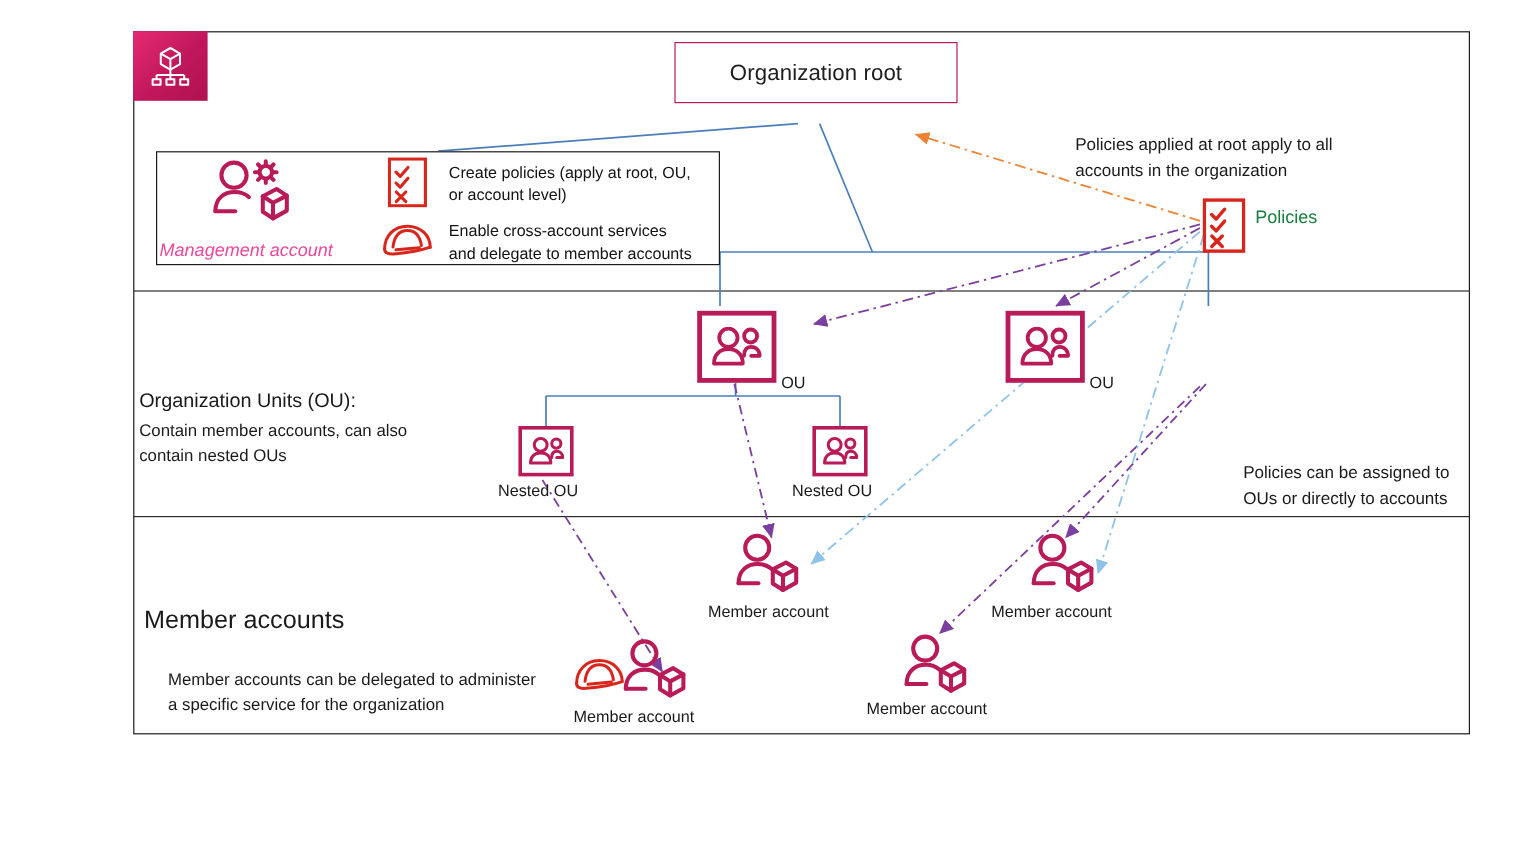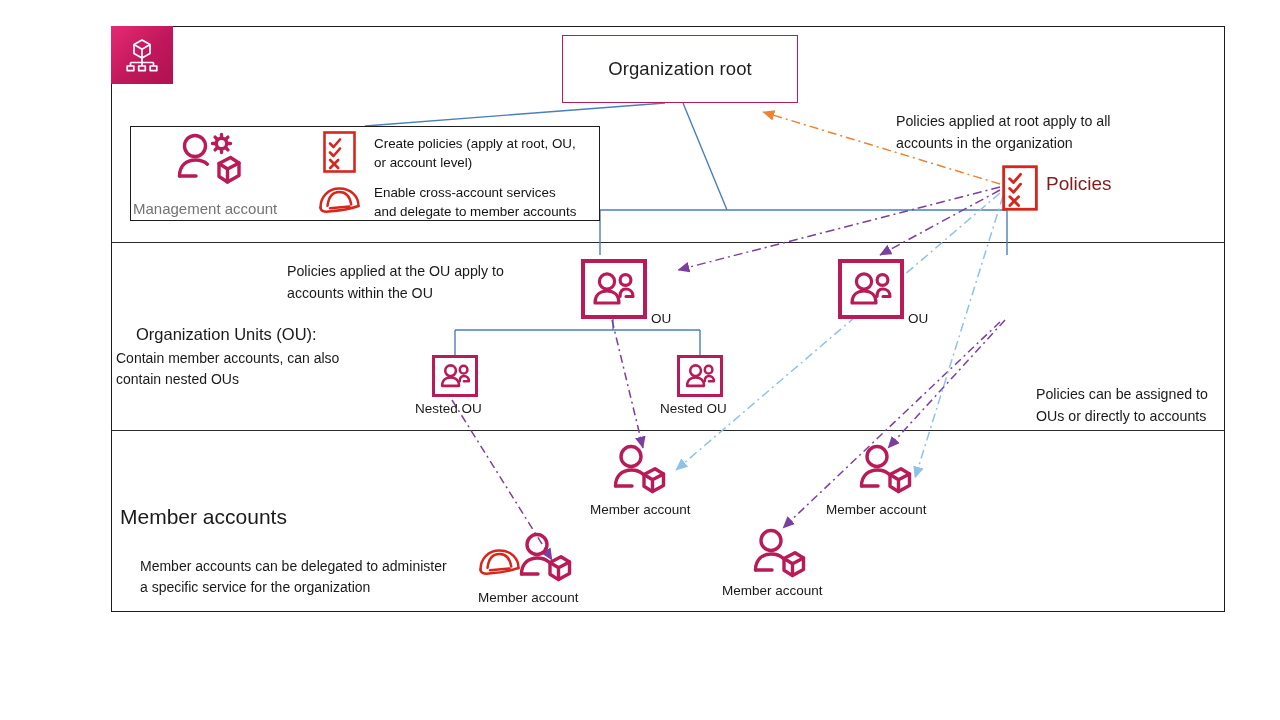--- a/index.html
+++ b/index.html
@@ -25,21 +25,21 @@
 
   
   .brand-tile{
     position:absolute;left:111px;top:26px;width:62px;height:58px;
     background:linear-gradient(135deg,#e62a72 0%,#c0175c 55%,#b0124f 100%);
     display:flex;align-items:center;justify-content:center;
   }
 
   
   .root-box{
-    position:absolute;left:562px;top:35px;width:236px;height:68px;
+    position:absolute;left:562px;top:35px;width:236px;height:51px;
     border:1.6px solid #b81b57;background:#ffffff;box-sizing:border-box;
     display:flex;align-items:center;justify-content:center;
   }
   .root-box .label{font-size:18.5px;color:#1e1e1e;letter-spacing:.1px;}
 
   .mgmt-box{
     position:absolute;left:130px;top:126px;width:470px;height:95px;
     border:1.5px solid #1c1c1c;background:#ffffff;box-sizing:border-box;
   }
 
@@ -48,26 +48,26 @@
   .node .cap{
     position:absolute;white-space:nowrap;font-size:13.5px;color:#1a1a1a;
   }
 
   
   .ou-frame{border:4px solid #b81b57;background:#fff;box-sizing:border-box;
             display:flex;align-items:center;justify-content:center;}
 
   
   .note{position:absolute;font-size:14.2px;line-height:1.52;color:#1a1a1a;white-space:pre-line;}
-  .heading{position:absolute;font-size:16.5px;color:#1a1a1a;white-space:nowrap;margin-left:20px;}
+  .heading{position:absolute;font-size:16.5px;color:#1a1a1a;white-space:nowrap;}
   .subnote{position:absolute;font-size:14px;line-height:1.5;color:#1a1a1a;white-space:pre-line;}
   .band-title{position:absolute;font-size:21px;color:#1a1a1a;white-space:nowrap;}
-  .policies-label{position:absolute;font-size:19px;color:#7f1d1d;white-space:nowrap;}
+  .policies-label{position:absolute;font-size:15px;color:#15803d;white-space:nowrap;}
   .mgmt-item-text{position:absolute;font-size:13.4px;line-height:1.45;color:#141414;white-space:pre-line;}
-  .mgmt-caption{position:absolute;font-size:15px;color:#737373;white-space:nowrap;}
+  .mgmt-caption{position:absolute;font-size:15px;color:#ec4899;white-space:nowrap;font-style:italic;}
 
   svg.overlay{position:absolute;left:0;top:0;width:1280px;height:720px;pointer-events:none;}
 </style>
 </head>
 <body>
 
 <div id="stage">
 
   <div class="frame"></div>
   <div class="band-divider" id="divider-ou"></div>
@@ -195,22 +195,20 @@
         <path d="M7 21.5 L10.5 25 L17 17.5"></path>
         <path d="M7.2 29 L15.2 37 M15.2 29 L7.2 37"></path>
       </g>
     </svg>
   </div>
   <span class="policies-label" style="left:1046px;top:173px;">Policies</span>
 
   <span class="note" style="left:896px;top:97px;margin-top:14px;">Policies applied at root apply to all
 accounts in the organization</span>
 
-  <span class="note" style="left:287px;top:261px;">Policies applied at the OU apply to
-accounts within the OU</span>
 
   <span class="note" style="left:1036px;top:384px;">Policies can be assigned to
 OUs or directly to accounts</span>
 
   <span class="heading" style="left:116px;top:325px;">Organization Units (OU):</span>
   <span class="subnote" style="left:116px;top:348px;">Contain member accounts, can also
 contain nested OUs</span>
 
   <span class="band-title" style="left:120px;top:505px;">Member accounts</span>
 

